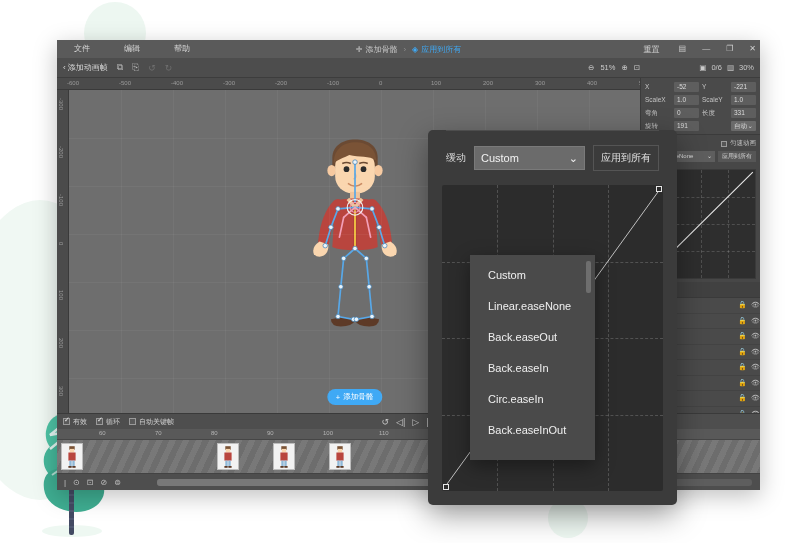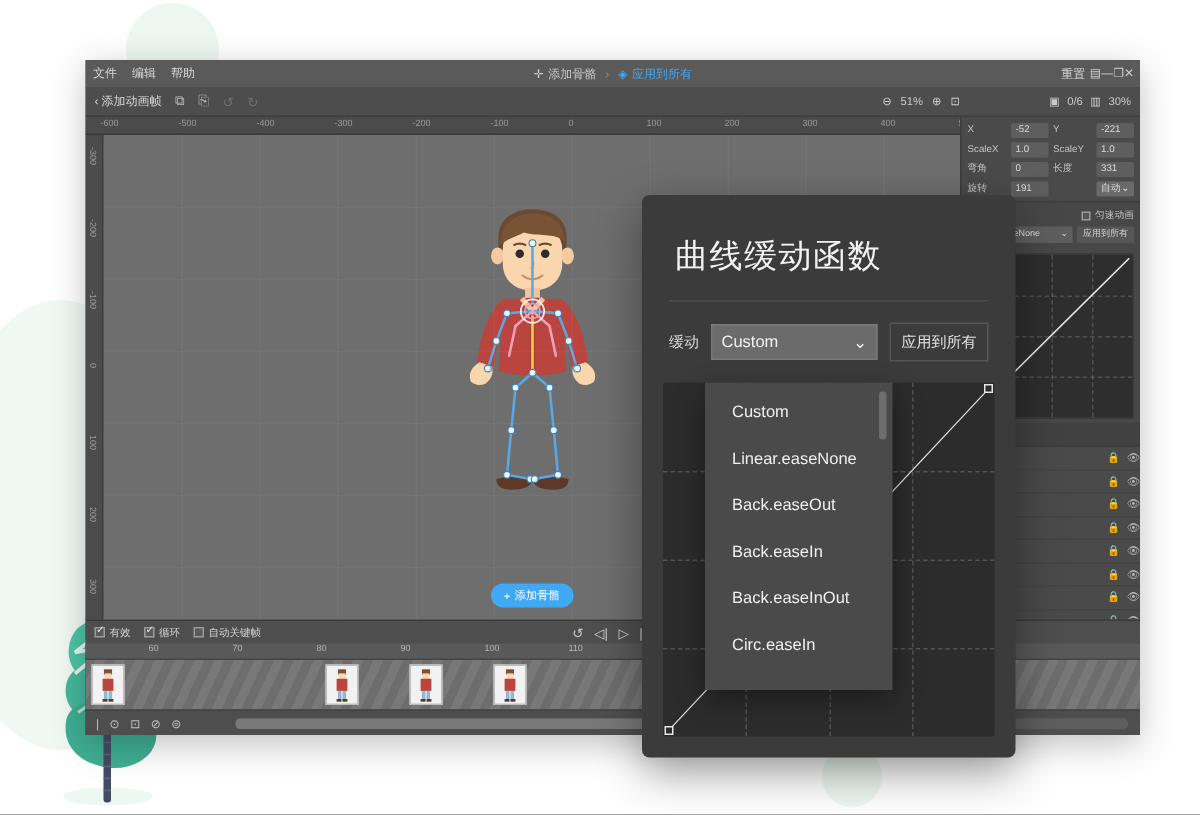--- a/index.html
+++ b/index.html
@@ -38,33 +38,33 @@
     display: flex; flex-direction: column;
   }
 
   
   #menu-bar {
     height: 18px; background: #5a5a5a;
     display: flex; align-items: center; position: relative;
     flex: none;
   }
   .menu-item {
-    color: #d8d8d8; font-size: 8px; padding: 0 5px; line-height: 18px;
+    color: #d8d8d8; font-size: 8px; padding: 0 17px; line-height: 18px;
   }
   #window-tabs {
     position: absolute; left: 0; right: 0; top: 0; height: 18px;
     display: flex; align-items: center; justify-content: center; gap: 6px;
   }
   .wtab { display: flex; align-items: center; gap: 3px; font-size: 8px; color: #c9c9c9; }
   .wtab.active { color: #3fa9f5; }
   .wtab .ic { font-size: 8px; }
   .wsep { color: #8d8d8d; font-size: 8px; }
   #window-controls {
     position: absolute; right: 4px; top: 0; height: 18px;
-    display: flex; align-items: center; gap: 0;
+    display: flex; align-items: center; gap: 16px;
   }
   .wc { color: #cfcfcf; font-size: 8px; line-height: 1; }
   #win-title { color: #d6d6d6; font-size: 8px; margin-right: 3px; }
 
   
   #sub-toolbar {
     height: 20px; background: #4d4d4d; display: flex; align-items: center;
     padding: 0 6px; gap: 9px; flex: none; position: relative;
     border-bottom: 1px solid #3d3d3d;
   }
@@ -665,21 +665,20 @@
       <span class="bb">⊘</span>
       <span class="bb">⊜</span>
       <div id="tl-scroll">
           <i></i>
         </div>
     </div>
   </div>
 </div>
 
 <div id="modal">
-  <div id="modal-title">曲线缓动函数</div>
   <div id="modal-divider"></div>
   <div id="modal-ctrl">
     <span class="lbl">缓动</span>
     <div id="modal-select">
       <span>Custom</span>
       <span>⌄</span>
     </div>
     <div id="modal-apply">应用到所有</div>
   </div>
   <div id="modal-curve">
@@ -696,15 +695,15 @@
     <span class="handle" style="right:1px;top:1px;"></span>
   </div>
 </div>
 
 <div id="dropdown">
   <div id="dd-scrollbar"></div>
 <div class="dd-item">Custom</div>
     <div class="dd-item">Linear.easeNone</div>
     <div class="dd-item">Back.easeOut</div>
     <div class="dd-item">Back.easeIn</div>
+    <div class="dd-item">Circ.easeIn</div>
     <div class="dd-item">Back.easeInOut</div>
-    <div class="dd-item">Circ.easeIn</div>
   </div>
 
 </body></html>

